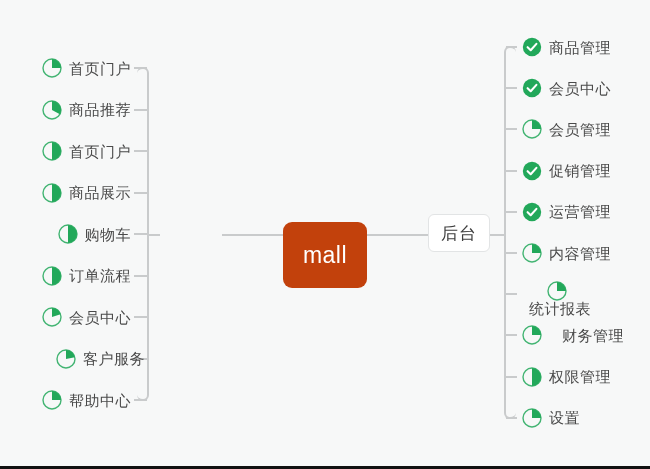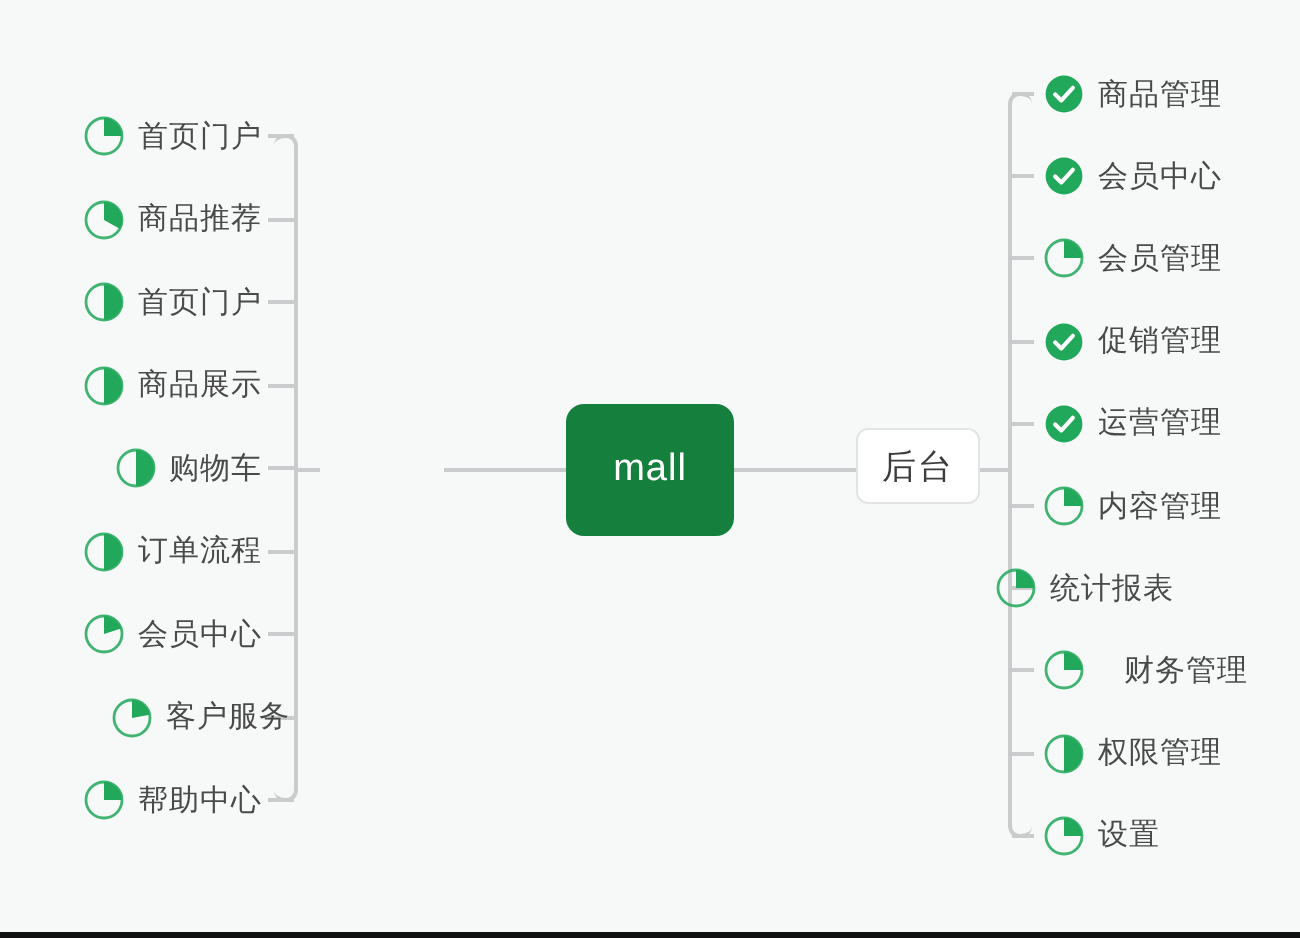--- a/index.html
+++ b/index.html
@@ -84,29 +84,30 @@
     display: flex;
     align-items: center;
     justify-content: center;
     font-size: 17px;
     color: #3d3d3d;
     letter-spacing: 1px;
     box-sizing: border-box;
   }
   .node-root {
     position: absolute;
-    background: #15803d;
+    background: #c2410c;
     border-radius: 9px;
     display: flex;
     align-items: center;
     justify-content: center;
-    font-size: 19px;
+    font-size: 23px;
     color: #ffffff;
     letter-spacing: 0.5px;
     box-sizing: border-box;
+    margin-top: 20px;
   }
 </style>
 </head>
 <body>
 
 <div id="canvas">
 
   <div id="wire-layer">
       <div class="wire" style="left: 134px; top: 67px; width: 13px; height: 2px;"></div>
       <div class="wire" style="left: 134px; top: 108.5px; width: 13px; height: 2px;"></div>
@@ -267,21 +268,21 @@
       </div>
       <div class="leaf leaf-right" style="left: 522px; top: 240px;">
         <span style="display: flex;">
           <svg class="icon" viewBox="0 0 20 20" xmlns="http://www.w3.org/2000/svg">
     <circle cx="10" cy="10" r="9" fill="none" stroke="#22a85a" stroke-width="1.4" opacity="0.85"></circle>
     <path d="M 10 10 L 10 1 A 9 9 0 0 1 19 10 Z" fill="#22a85a"></path>
   </svg>
         </span>
         <span class="leaf-label">内容管理</span>
       </div>
-      <div class="leaf leaf-right" style="left: 498px; top: 281.2px;">
+      <div class="leaf leaf-right" style="left: 522px; top: 281.2px; flex-direction: column;">
         <span style="display: flex;">
           <svg class="icon" viewBox="0 0 20 20" xmlns="http://www.w3.org/2000/svg">
     <circle cx="10" cy="10" r="9" fill="none" stroke="#22a85a" stroke-width="1.4" opacity="0.85"></circle>
     <path d="M 10 10 L 10 1 A 9 9 0 0 1 19 10 Z" fill="#22a85a"></path>
   </svg>
         </span>
         <span class="leaf-label">统计报表</span>
       </div>
       <div class="leaf leaf-right" style="left: 522px; top: 322.4px; gap: 13px;">
         <span style="display: flex;">

